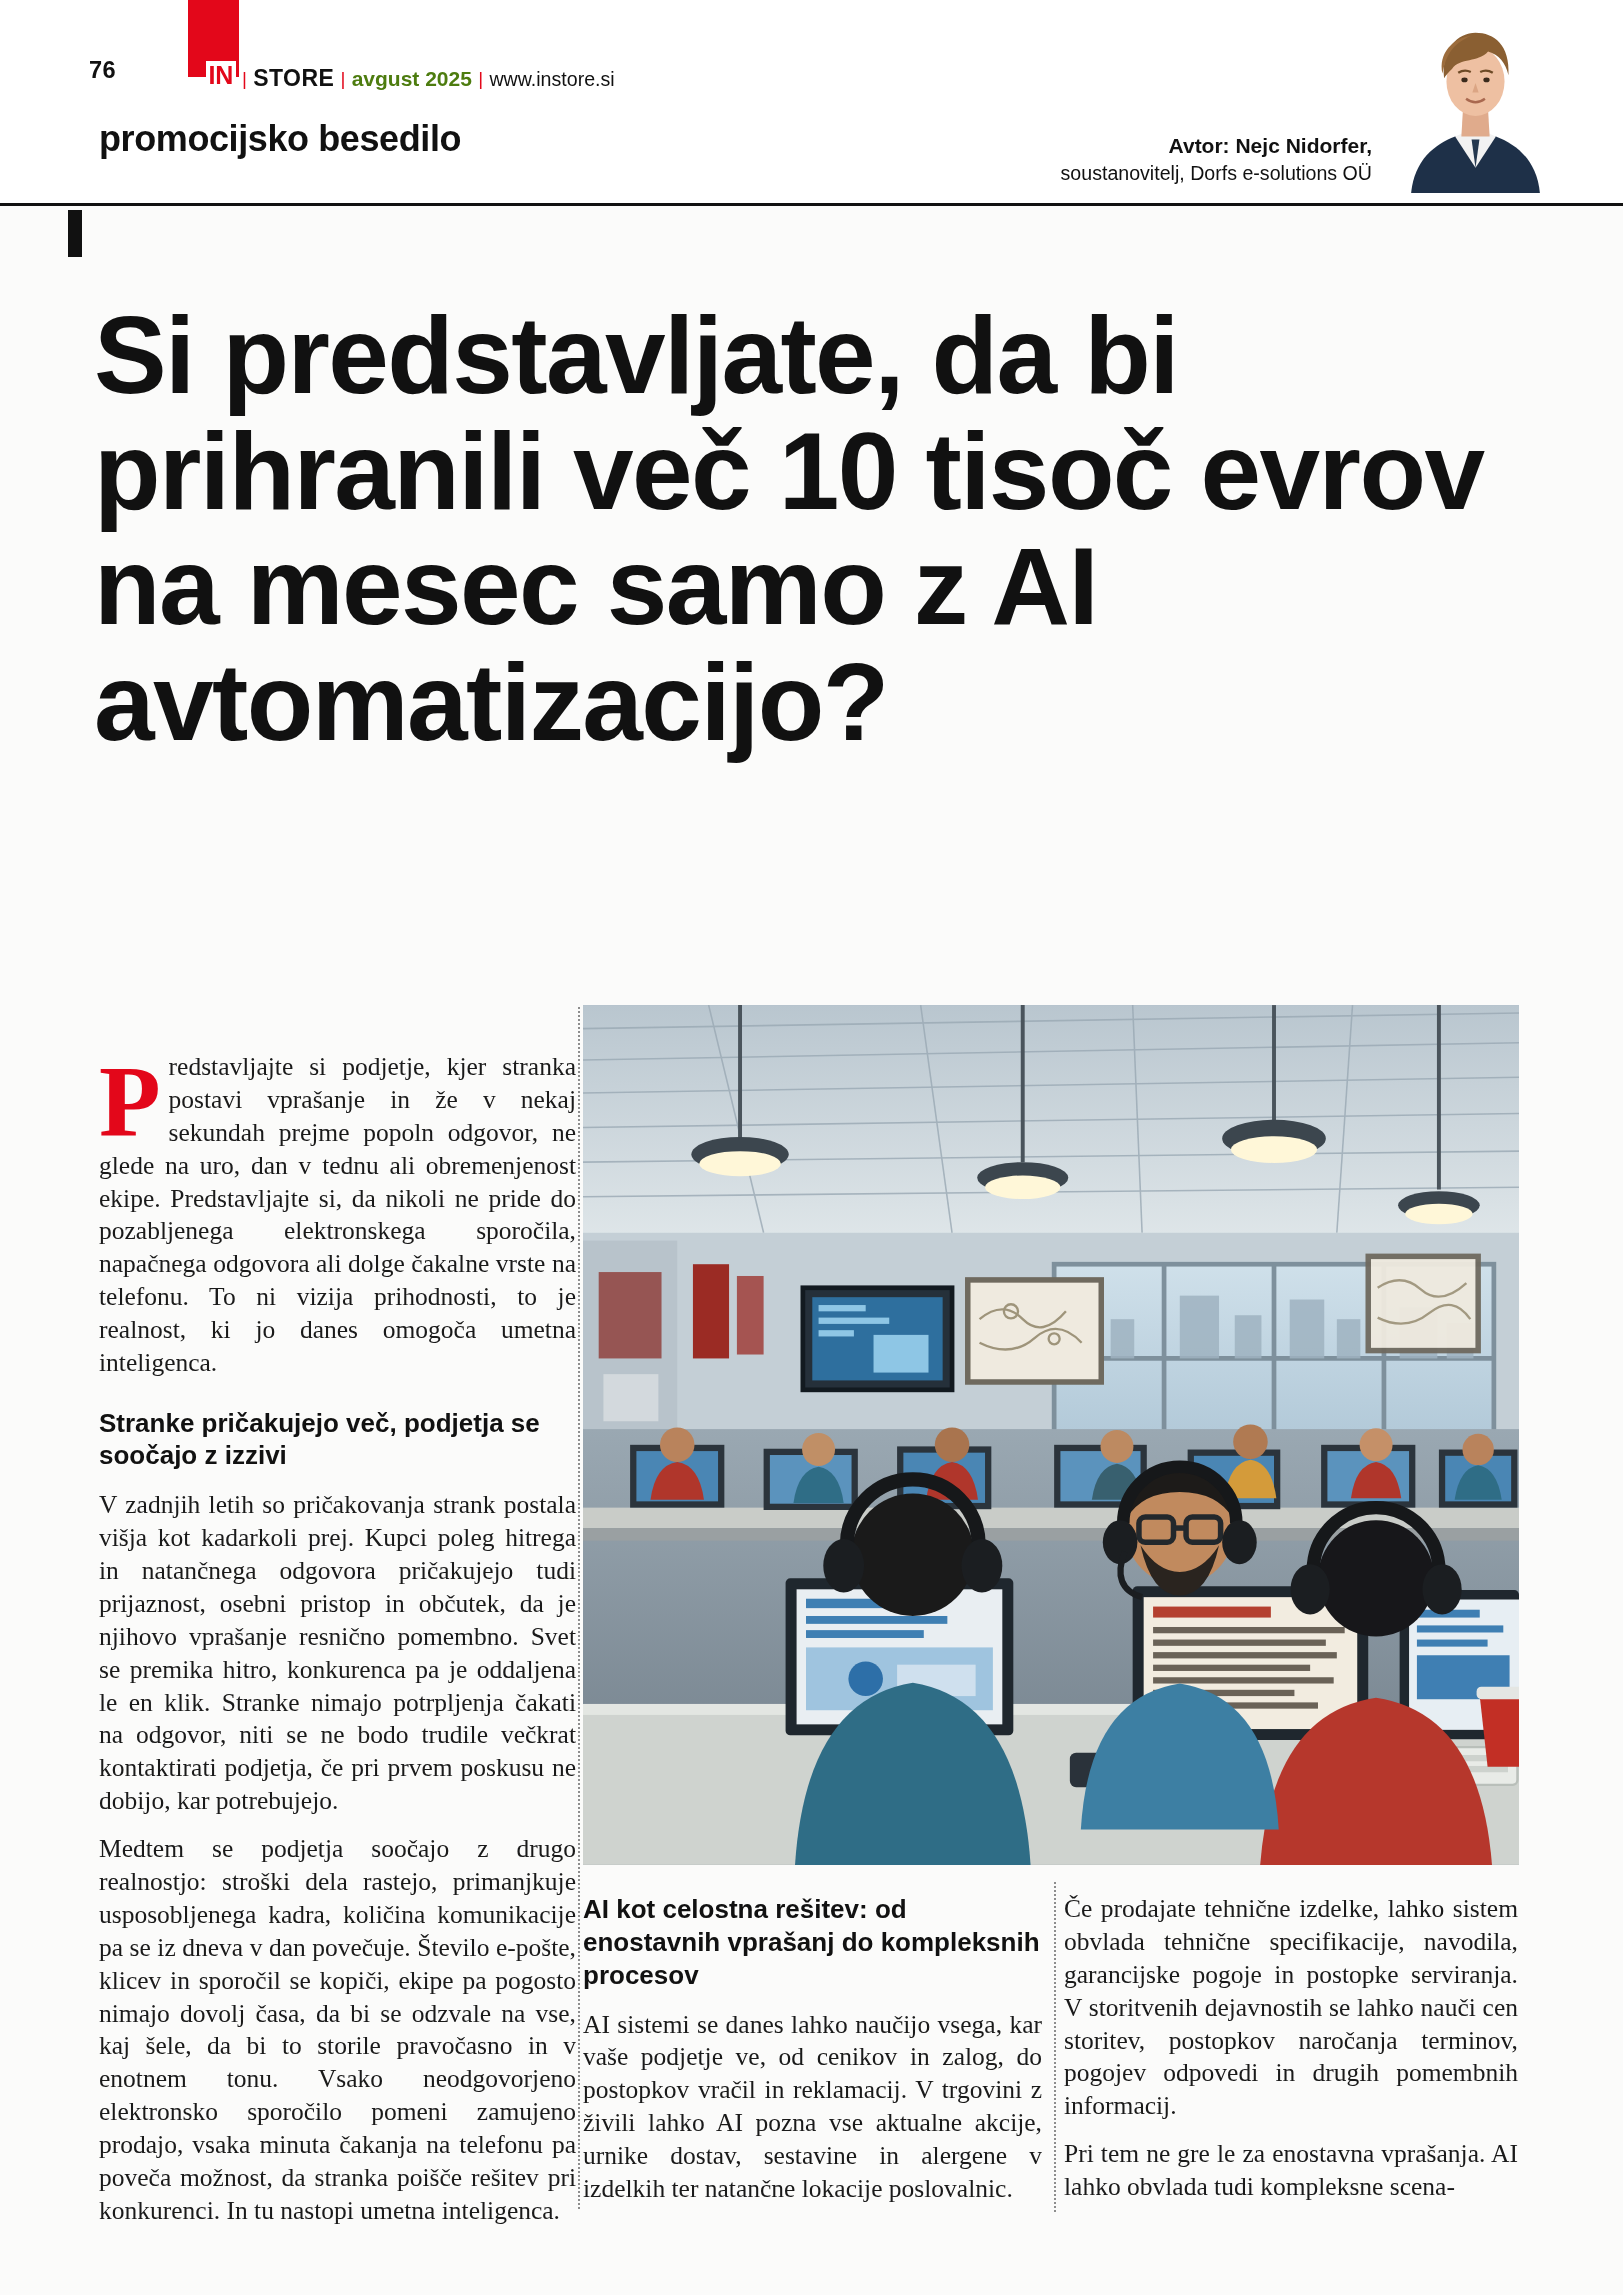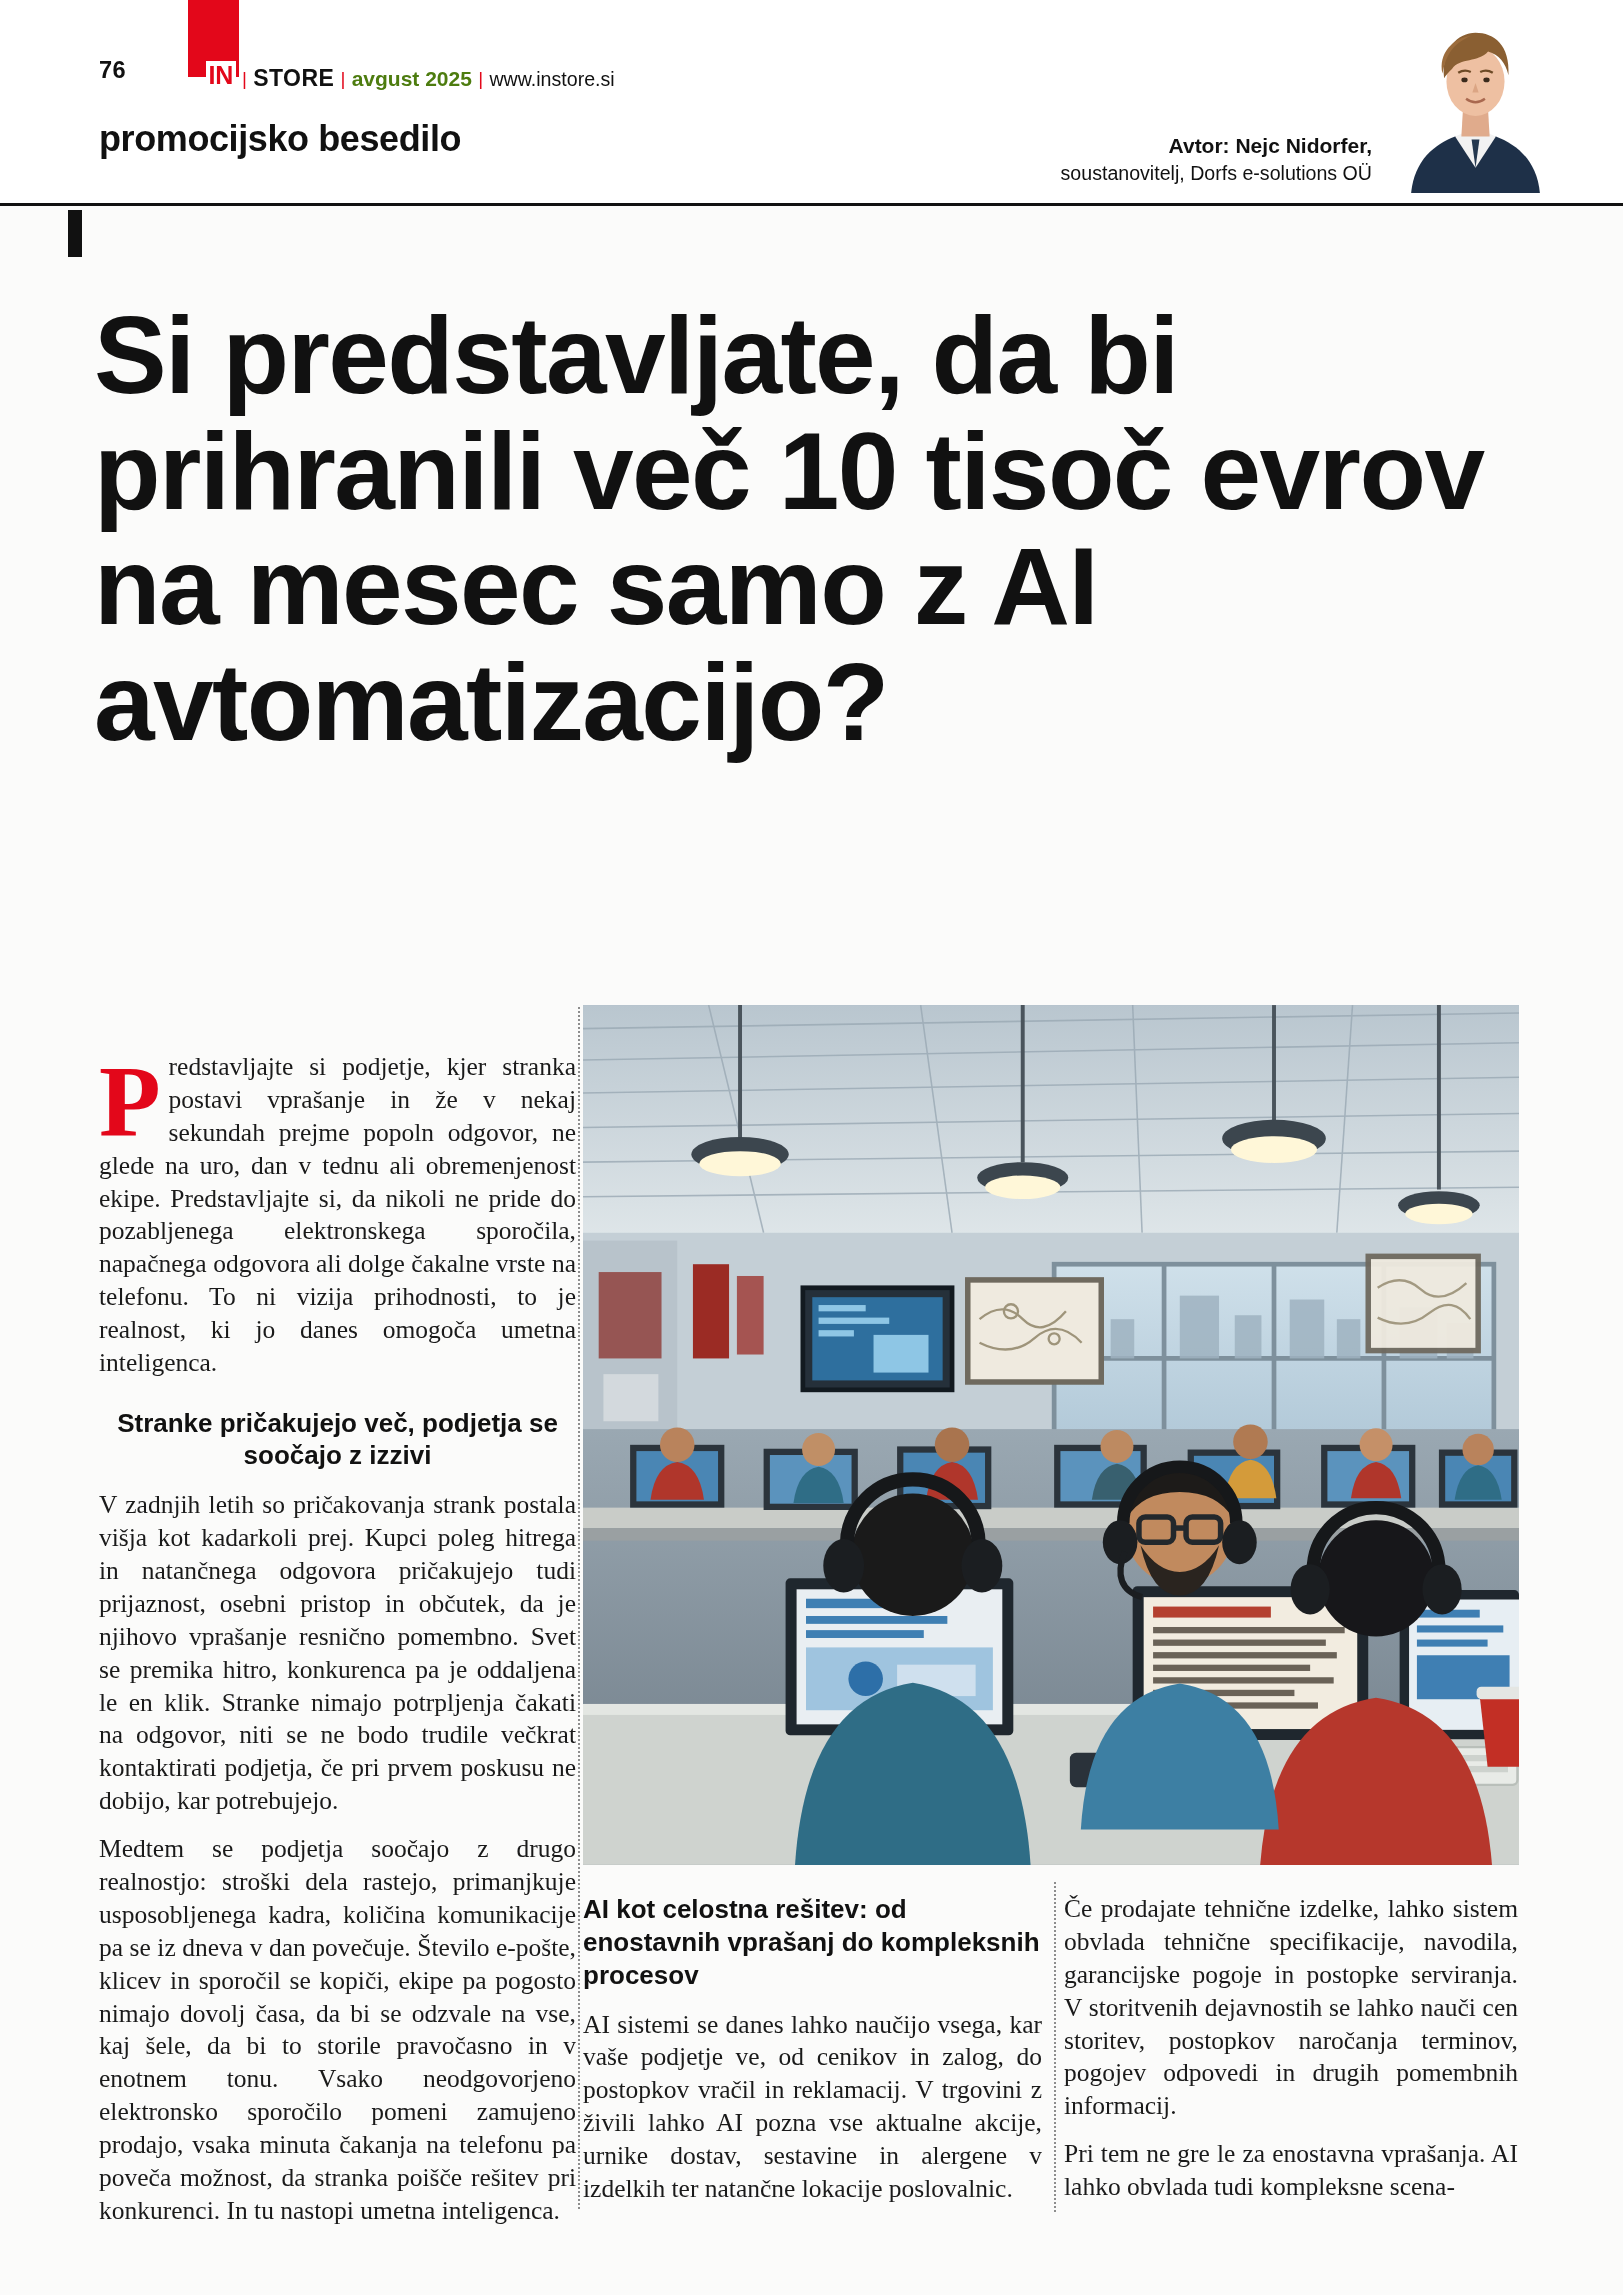--- a/index.html
+++ b/index.html
@@ -31,21 +31,21 @@
     border-bottom: 3.9px solid #111111;
   }
   .red-block {
     position: absolute;
     left: 188px; top: 0;
     width: 51px; height: 77px;
     background: #e3071a;
   }
   .pagenum {
     position: absolute;
-    left: 99px; top: 57px;
+    left: 89px; top: 57px;
     font-size: 23.6px;
     font-weight: bold;
     color: #111111;
     letter-spacing: 0.4px;
   }
   .masthead {
     position: absolute;
     left: 206px; top: 61px;
     font-size: 23px;
     font-weight: bold;
@@ -166,21 +166,21 @@
     font-weight: bold;
     color: #e3071a;
     padding: 11px 7.9px 0 0;
   }
   .subhead2 {
     font-family: "Liberation Sans", sans-serif;
     font-size: 26px;
     font-weight: bold;
     line-height: 1.25;
     color: #111111;
-    text-align: center;
+    text-align: left;
     margin: 27px 0 17.3px 0;
   }
 
   .col2 {
     left: 583px; top: 1893px; width: 459px;
   }
   .col3 {
     left: 1064px; top: 1893px; width: 454px;
   }
   .colhead {

